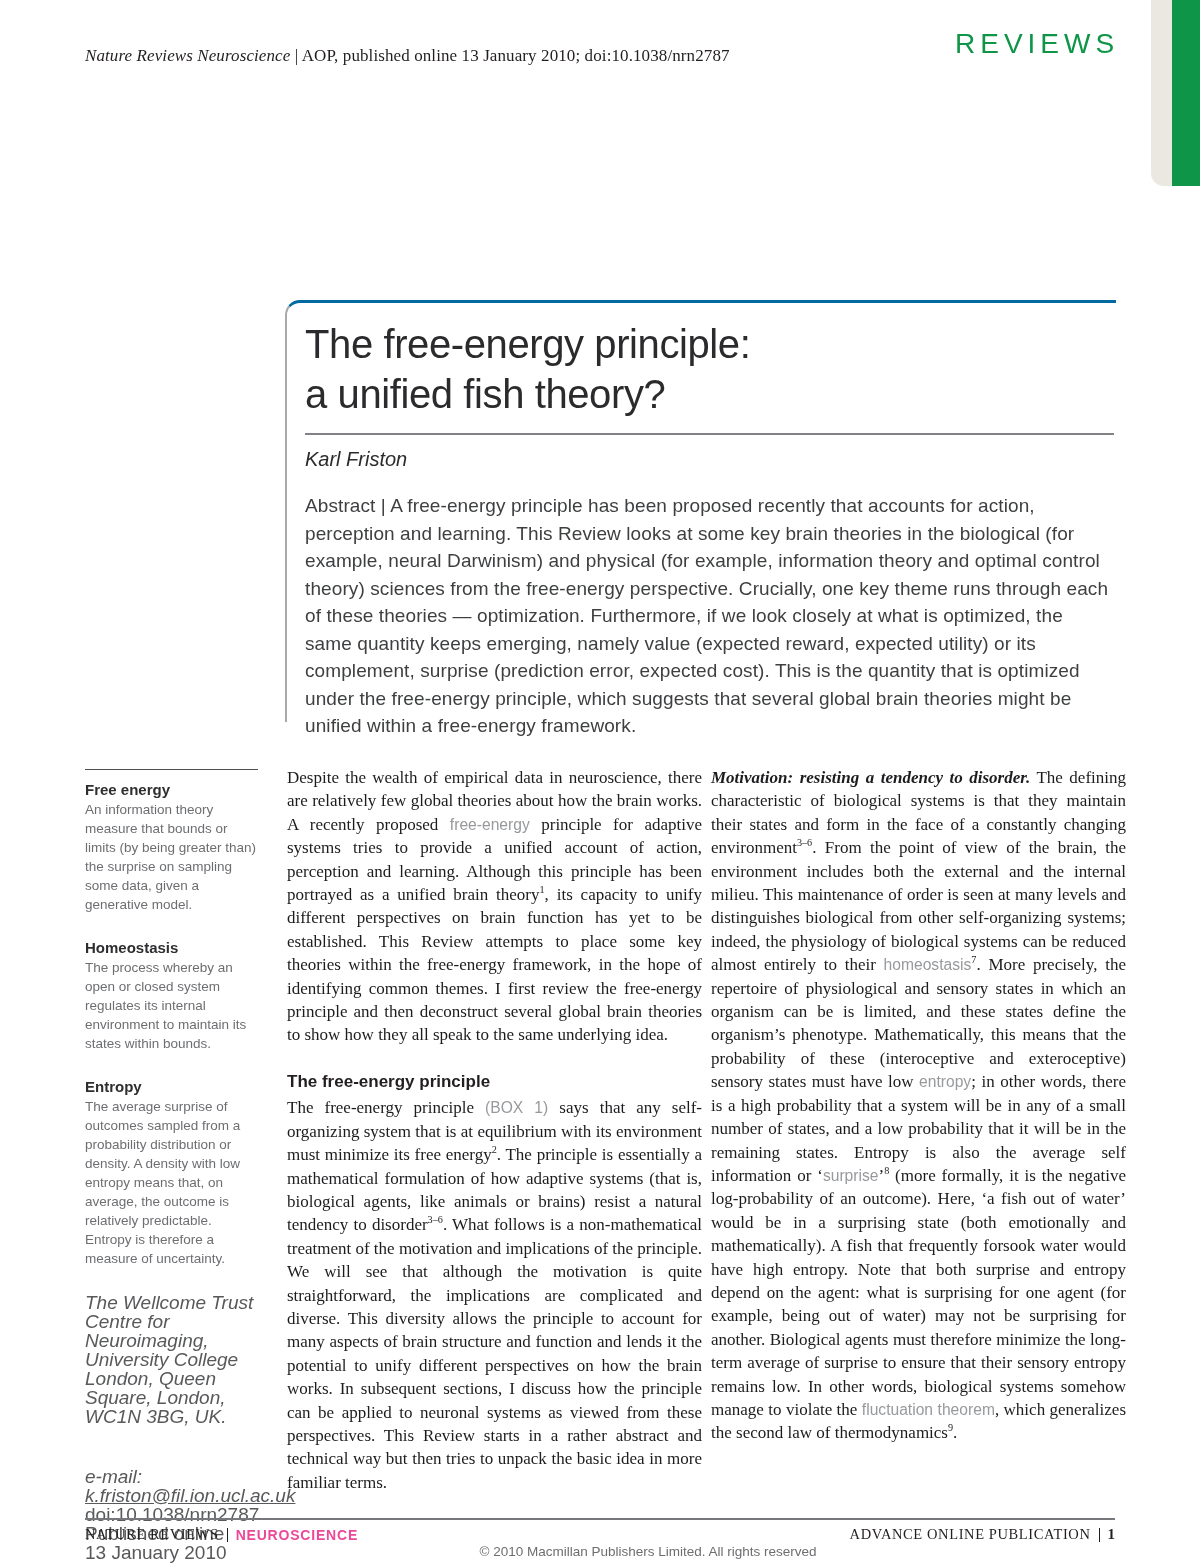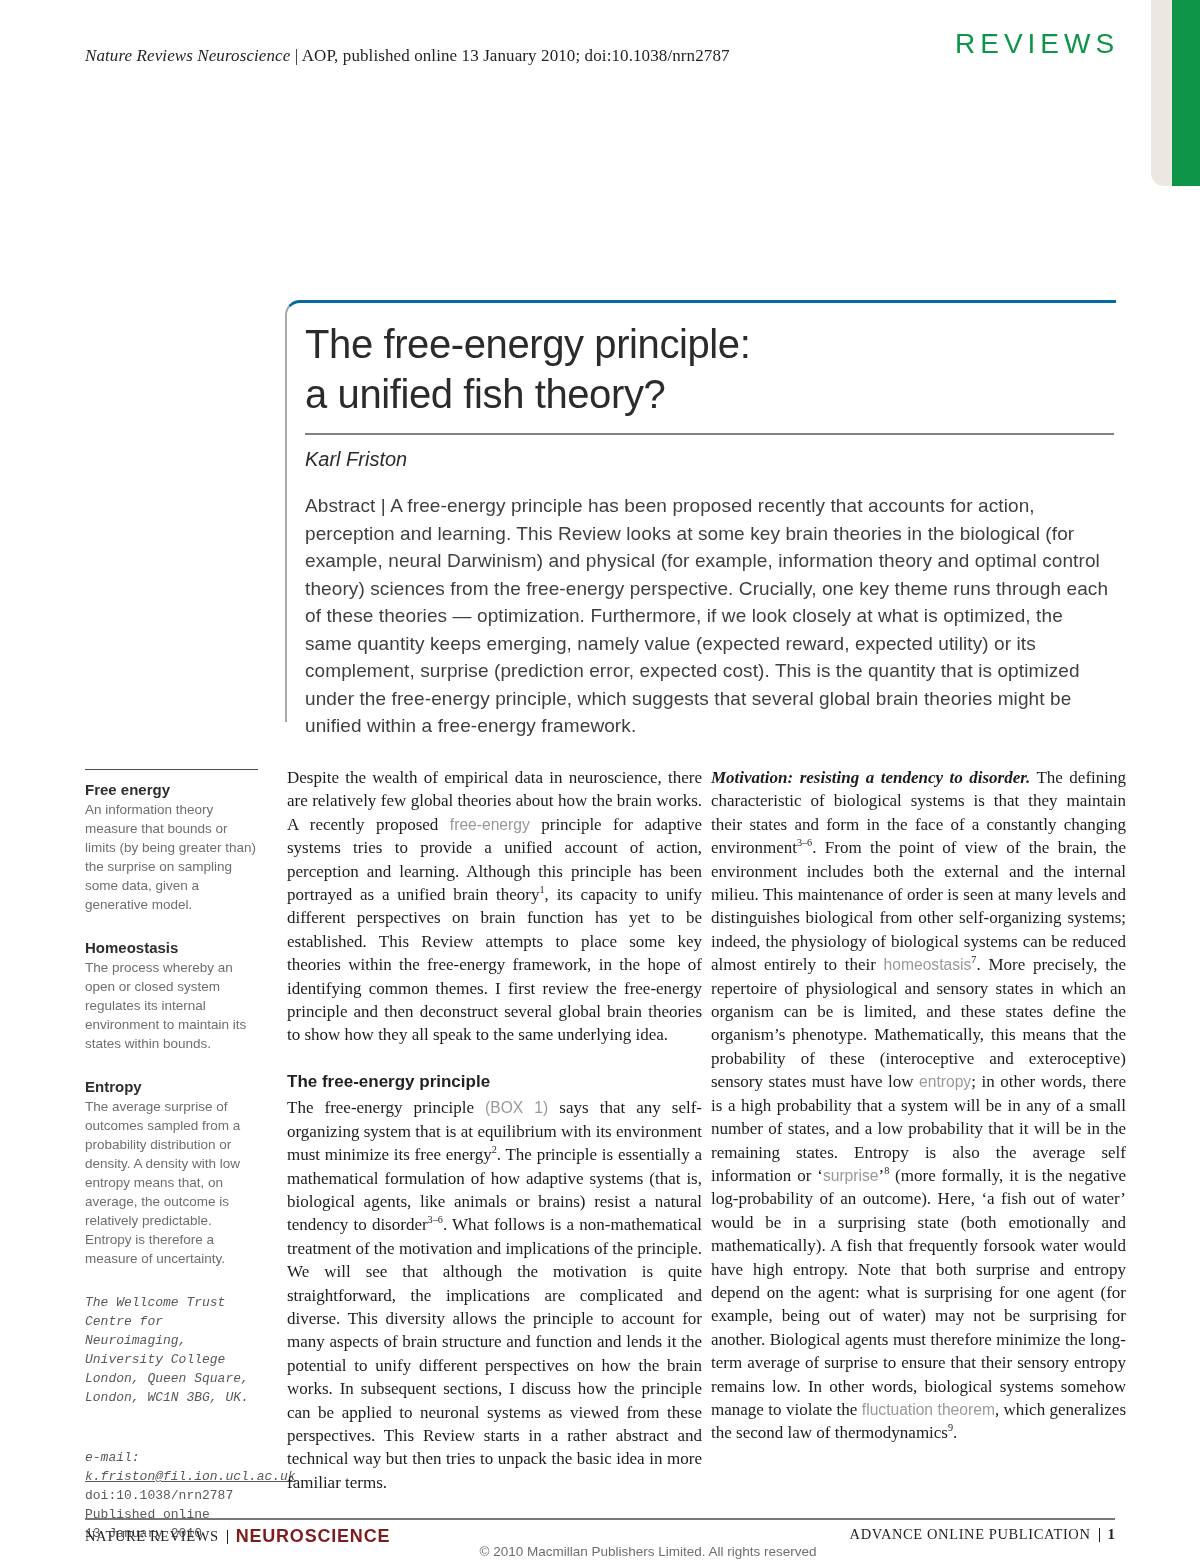--- a/index.html
+++ b/index.html
@@ -107,22 +107,22 @@
   }
   .glossary-def {
     font-size: 13.5px;
     line-height: 19px;
     color: #6d6e71;
   }
   .affiliation {
     position: absolute;
     left: 85px; top: 1293px;
     width: 180px;
-    font-family: Liberation Mono, monospace;
-    font-size: 13px;
+    font-family: Liberation Sans, sans-serif;
+    font-size: 19px;
     line-height: 19px;
     color: #58595b;
   }
   .affiliation .addr { font-style: italic; }
   .affiliation .email-label { font-style: italic; margin-top: 41px; }
   .email-link {
     font-style: italic;
     text-decoration: underline;
     color: #58595b;
     display: inline-block;
@@ -183,24 +183,24 @@
     letter-spacing: 0.6px;
     color: #231f20;
   }
   .footer-divider {
     width: 0; height: 14px;
     border-left: 1.5px solid #231f20;
     margin: 0 8px;
   }
   .footer-section {
     font-family: "Liberation Sans", sans-serif;
-    font-size: 18px;
+    font-size: 14px;
     font-weight: 700;
     letter-spacing: 0.8px;
-    color: #7f1d1d;
+    color: #ec4899;
   }
   .footer-page-num {
     font-family: "Liberation Serif", serif;
     font-size: 15px;
     font-weight: 700;
     color: #231f20;
   }
   .copyright {
     position: absolute;
     left: 0; top: 1544px;

